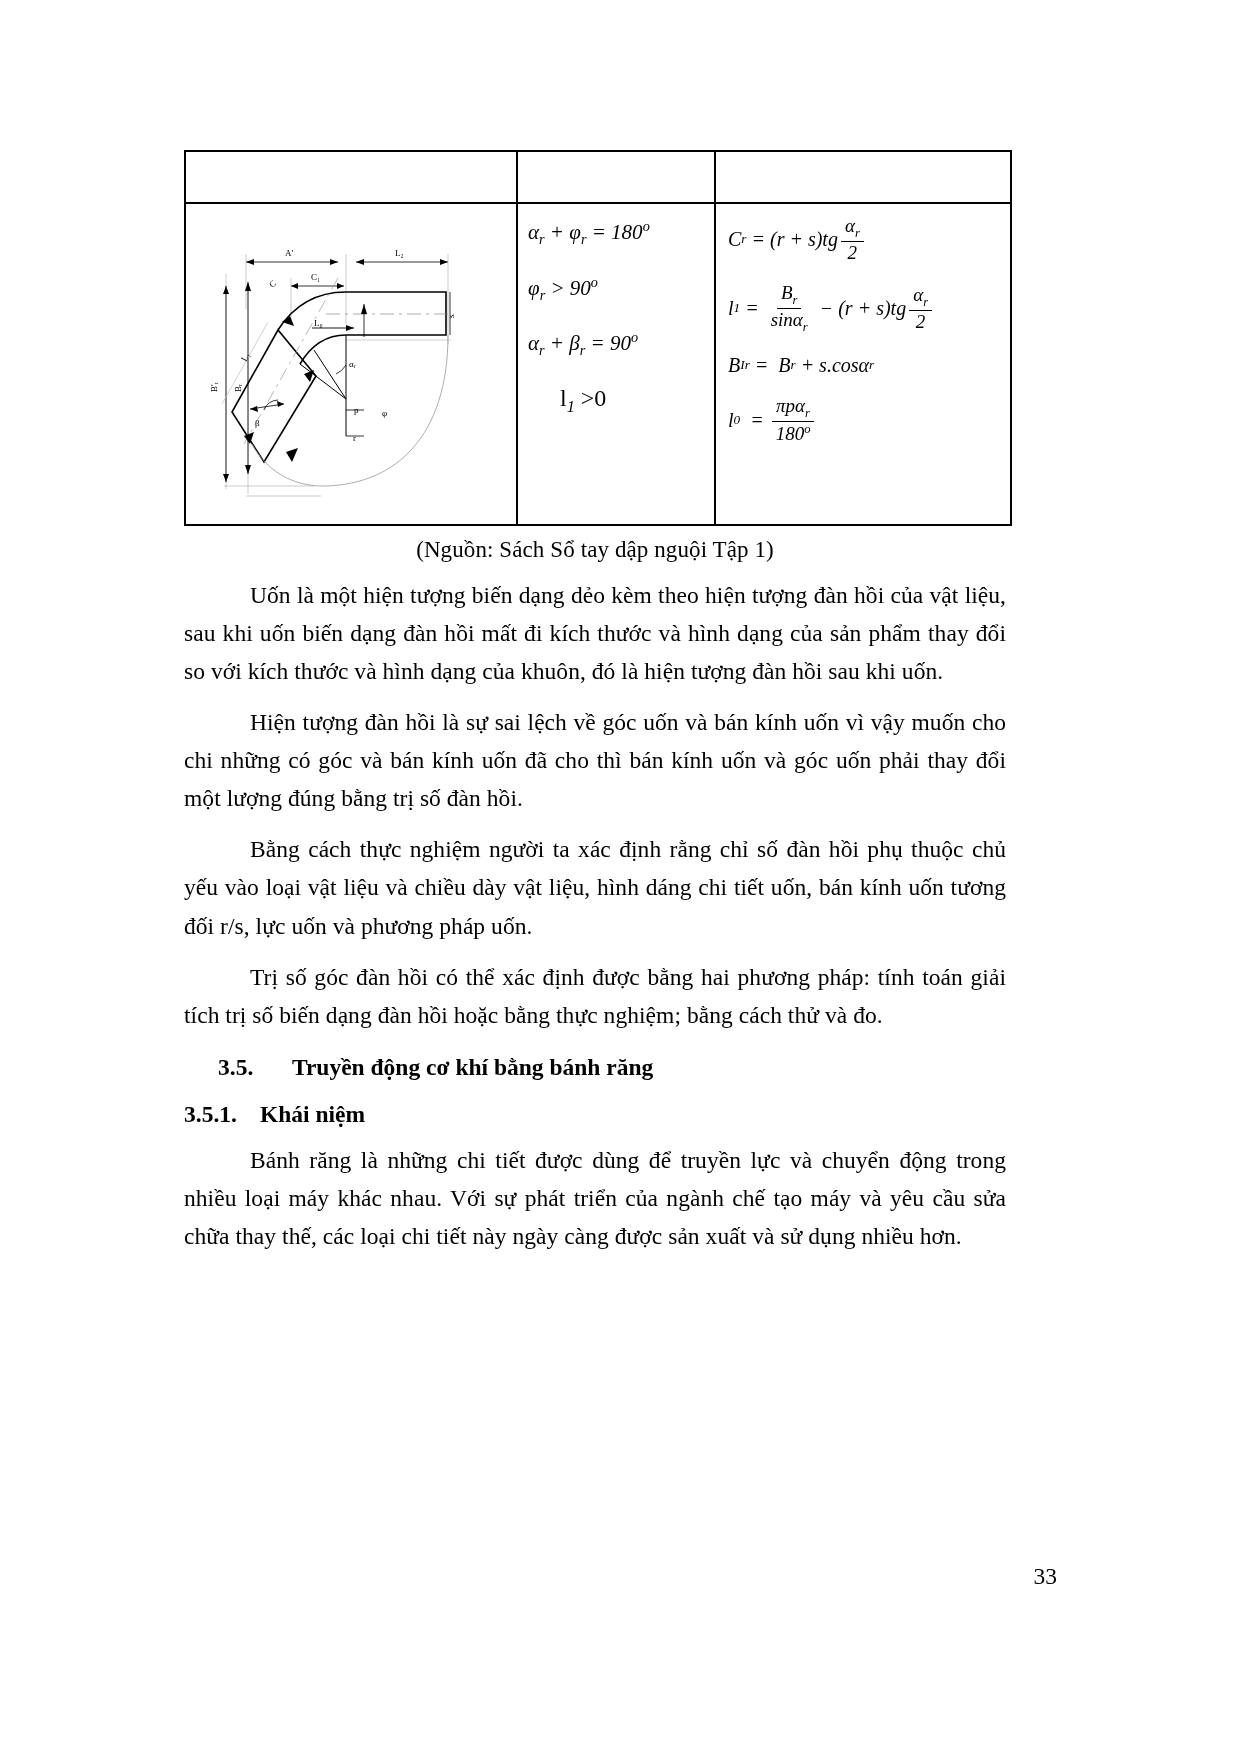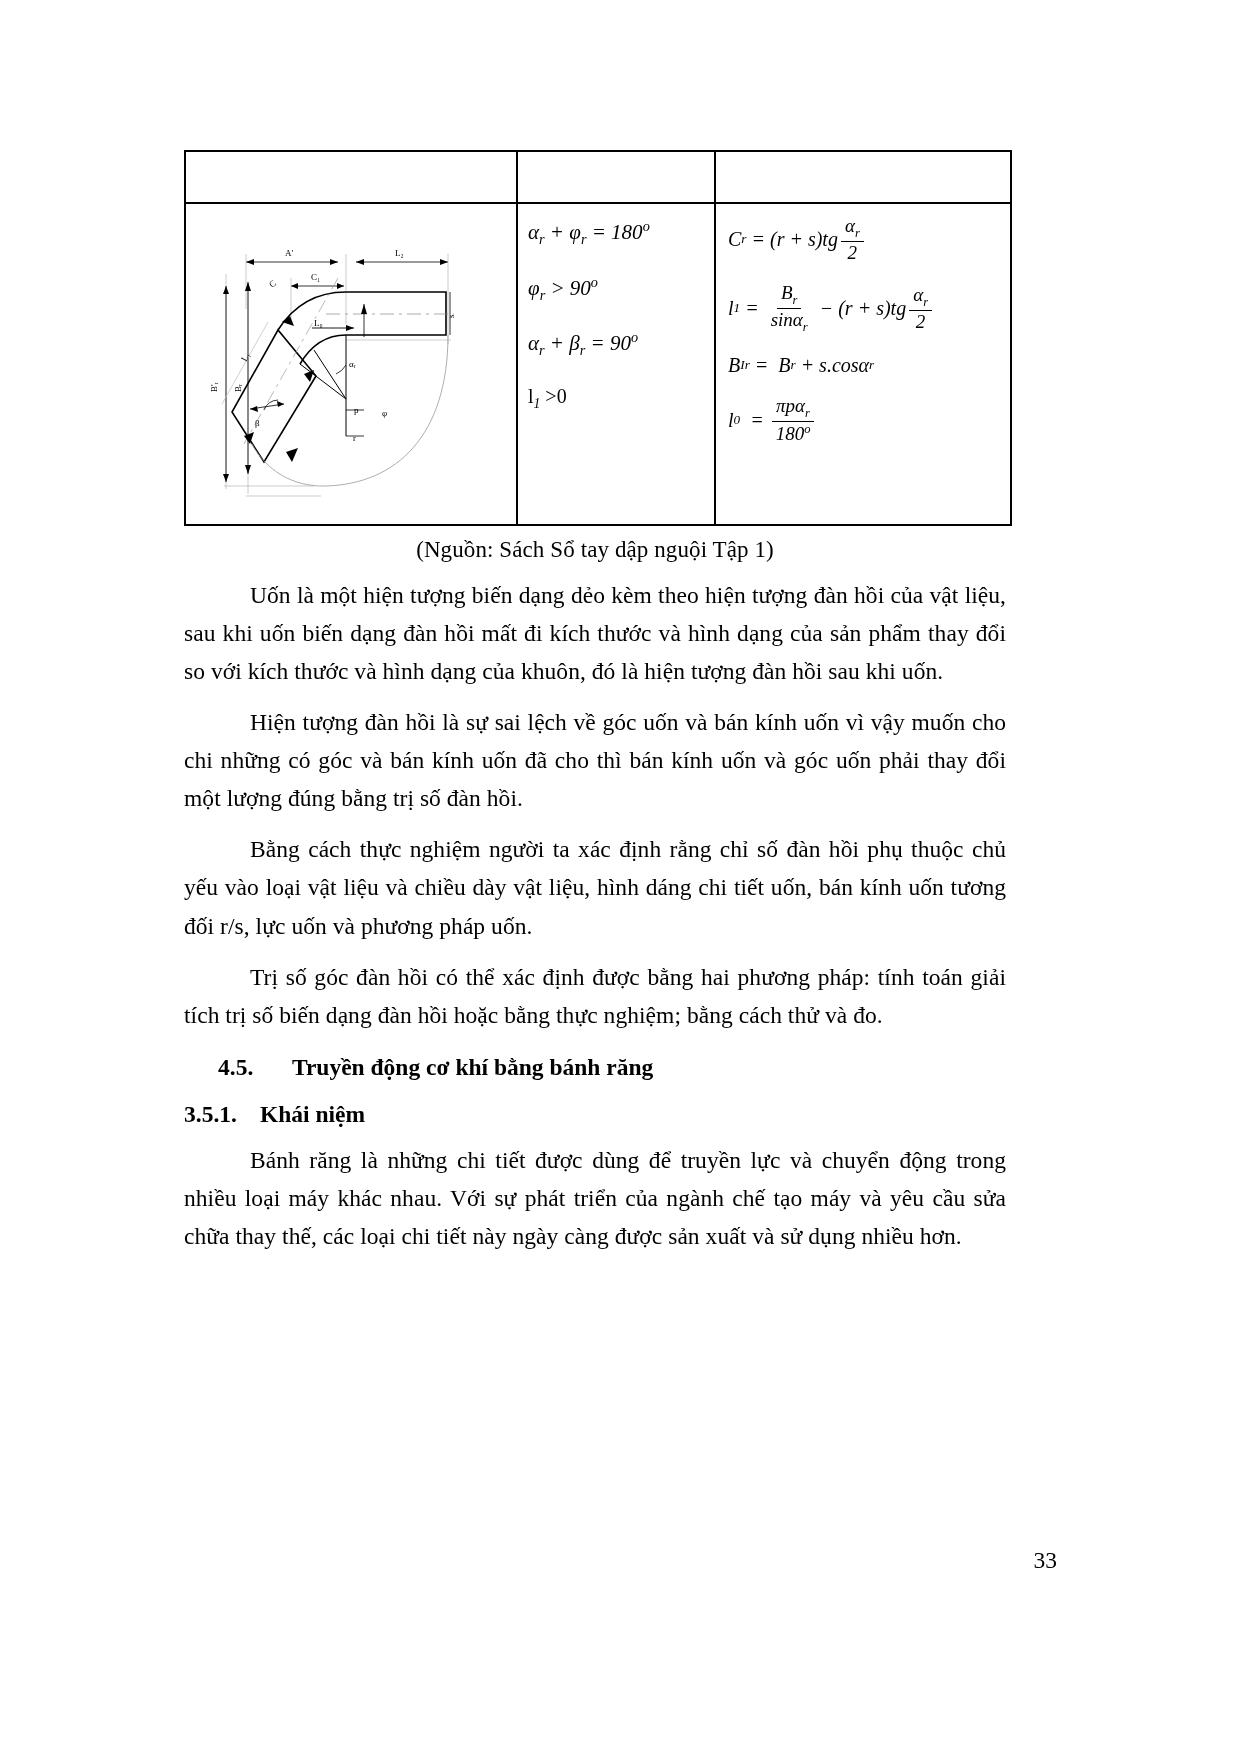--- a/index.html
+++ b/index.html
@@ -69,21 +69,21 @@
   .cond-line {
     font-style: italic;
     font-size: 21px;
     line-height: 1.15;
     margin-bottom: 26px;
     white-space: nowrap;
   }
   .cond-line:last-child { margin-bottom: 0; }
   .cond-line .sub { font-size: 0.68em; vertical-align: sub; font-style: italic; }
   .cond-line .sup { font-size: 0.68em; vertical-align: super; font-style: italic; }
-  .cond-line.plain { font-style: normal; font-size: 20px; }
+  .cond-line.plain { font-style: normal; font-size: 24px; margin-left: 32px; }
 
   
   .form-cell {
     padding: 12px 6px 6px 12px;
   }
   .formula {
     font-style: italic;
     font-size: 20px;
     margin-bottom: 20px;
     display: flex;
@@ -162,21 +162,21 @@
     padding-left: 0px;
   }
   .heading-351 .marker {
     display: inline-block;
     width: 76px;
   }
 
   .page-number {
     position: absolute;
     right: 183px;
-    bottom: 180px;
+    bottom: 164px;
     font-size: 23.5px;
   }
 
   
   .flbl { font-family: "Liberation Serif", "DejaVu Serif", serif; }
 </style>
 </head>
 <body>
 
 <div class="page">
@@ -368,21 +368,21 @@
 
     <div class="caption">(Nguồn: Sách Sổ tay dập nguội Tập 1)</div>
 
 
     <p class="body">Uốn là một hiện tượng biến dạng dẻo kèm theo hiện tượng đàn hồi của vật liệu, sau khi uốn biến dạng đàn hồi mất đi kích thước và hình dạng của sản phẩm thay đổi so với kích thước và hình dạng của khuôn, đó là hiện tượng đàn hồi sau khi uốn.</p>
     <p class="body">Hiện tượng đàn hồi là sự sai lệch về góc uốn và bán kính uốn  vì vậy muốn cho chi những có góc và bán kính uốn đã cho thì bán kính uốn và góc uốn phải thay đổi một lượng đúng bằng trị số đàn hồi.</p>
     <p class="body">Bằng cách thực nghiệm người ta xác định rằng chỉ số đàn hồi phụ thuộc chủ yếu vào loại vật liệu và chiều dày vật liệu, hình dáng chi tiết uốn, bán kính uốn tương đối r/s, lực uốn và phương pháp uốn.</p>
     <p class="body">Trị số góc đàn hồi có thể xác định được bằng hai phương pháp: tính toán giải tích trị số biến dạng đàn hồi hoặc bằng thực nghiệm; bằng cách thử và đo.</p>
 
     <div class="heading-35">
-      <span class="marker">4.5.</span><span>Truyền động cơ khí bằng bánh răng</span>
+      <span class="marker">3.5.</span><span>Truyền động cơ khí bằng bánh răng</span>
     </div>
 
     <div class="heading-351">
       <span class="marker">3.5.1.</span><span>Khái niệm</span>
     </div>
 
     <p class="body">Bánh răng là những chi tiết được dùng để truyền lực và chuyển động trong nhiều loại máy khác nhau. Với sự phát triển của ngành chế tạo máy và yêu cầu sửa chữa thay thế, các loại chi tiết này ngày càng được sản xuất và sử dụng nhiều hơn.</p>
   </div>
 
   <div class="page-number">33</div>

